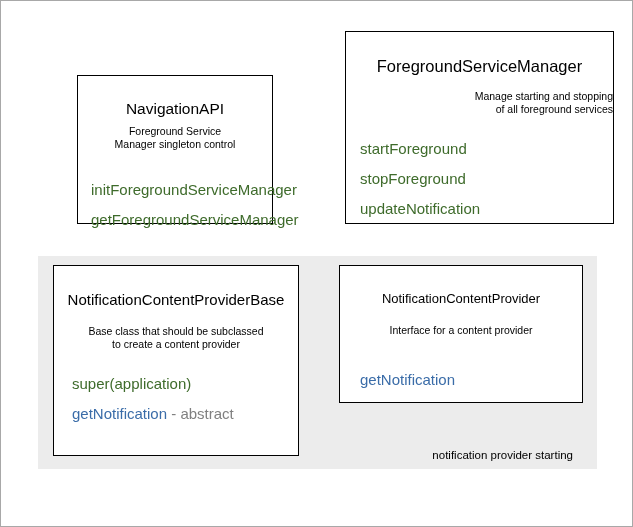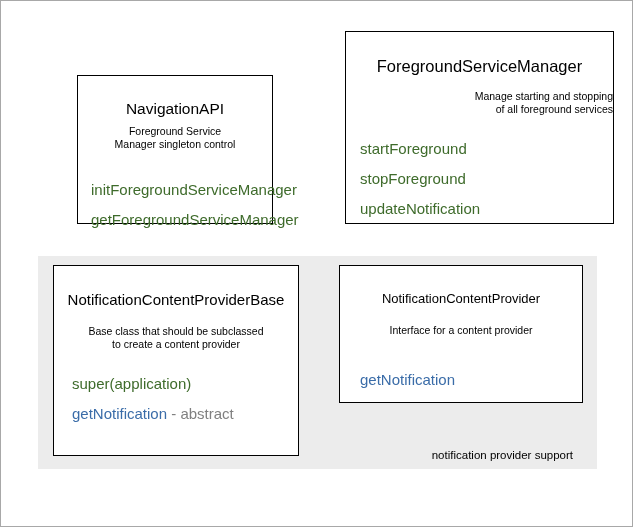--- a/index.html
+++ b/index.html
@@ -92,21 +92,21 @@
     white-space: nowrap;
   }
 </style>
 </head>
 <body>
 
 <div id="diagram-canvas">
 
   <div id="group-panel" style="left:37px; top:255px; width:559px; height:213px;">
   </div>
-  <div id="group-panel-label" style="left:336px; top:448px; width:236px;">notification provider support</div>
+  <div id="group-panel-label" style="left:336px; top:448px; width:236px;">notification provider starting</div>
 
   <div class="class-box" style="left:76px; top:74px; width:196px; height:149px;">
     <div class="class-title" style="top:16px;margin-top:8px;">NavigationAPI</div>
     <div class="class-desc" style="top:49px; white-space:pre-line;">Foreground Service
 Manager singleton control</div>
     <div class="member-list" style="top:106px; padding-left:13px;">
       <div class="member m-green">
         <span>initForegroundServiceManager</span><span class="m-note"></span>
       </div>
       <div class="member m-green">

